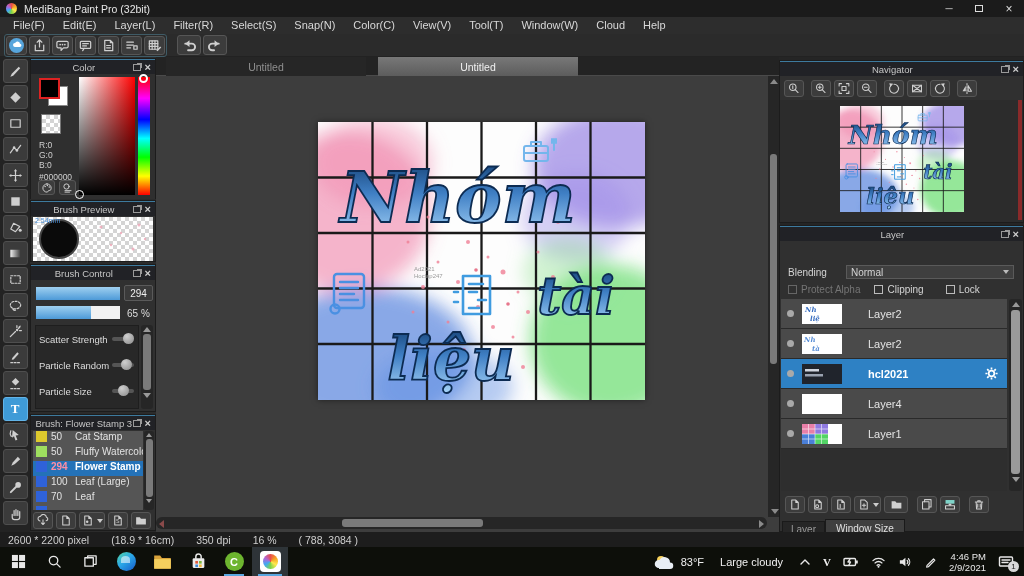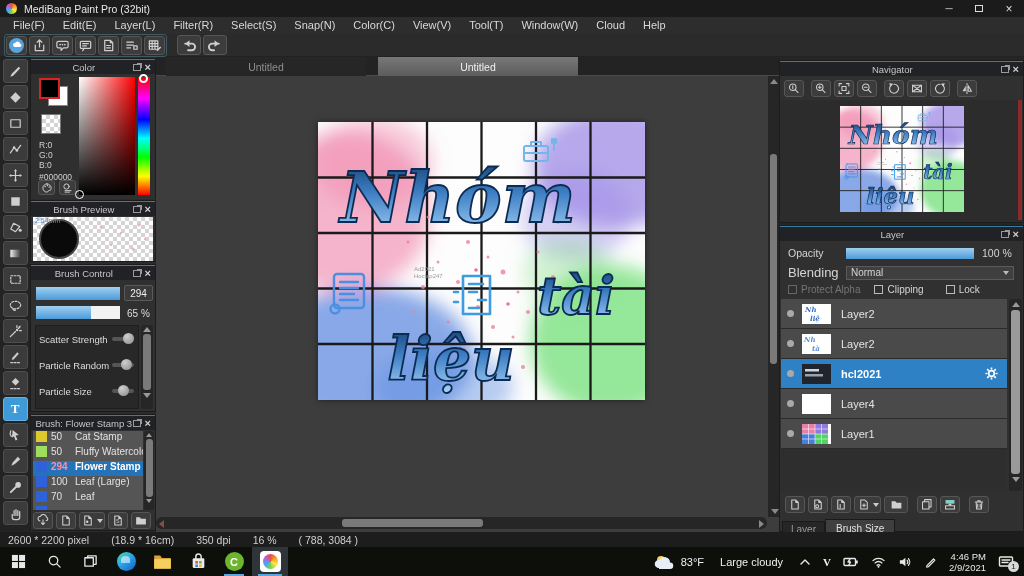--- a/index.html
+++ b/index.html
@@ -62,21 +62,21 @@
   #canvasarea{left:156px;top:57px;width:623px;height:475px;background:#3d3d3d}
   #tabbar{position:absolute;left:0;top:0;width:100%;height:19px;background:#232323;border-bottom:1px solid #4a4a4a;display:flex}
   .ctab{width:200px;height:19px;display:flex;align-items:center;justify-content:center;font-size:10.5px}
   .ctab.inactive{background:#262626;color:#8f8f8f}
   .ctab.active{background:linear-gradient(180deg,#787878,#5c5c5c);color:#f0f0f0}
 
   
   .lrow{display:flex;align-items:center;height:30px;background:#4a4a4a;border-bottom:1px solid #2a2a2a;padding-left:6px;color:#e4e4e4;font-size:11px}
   .lrow.sel{background:#2e81c4;color:#fff;font-weight:bold}
   .eyedot{width:7px;height:7px;border-radius:50%;background:#a9a9a9;margin-right:8px;flex:none}
-  .lthumb{width:29px;height:20px;margin-right:10px;flex:none;background:#fff;overflow:hidden}
+  .lthumb{width:40px;height:20px;margin-right:26px;flex:none;background:#fff;overflow:hidden}
 
   
   .nbtn{width:20px;height:17px;background:#3c3c3c;border:1px solid #565656;border-radius:3px;margin-right:3px;display:flex;align-items:center;justify-content:center}
 
   
   #statusbar{left:0;top:532px;width:1024px;height:15px;background:#1d1d1d;display:flex;align-items:center;color:#cfcfcf;font-size:10.5px}
   #statusbar span{margin-left:22px}
   #statusbar span:first-child{margin-left:8px}
 
   
@@ -641,27 +641,22 @@
     </div>
     <div class="abs" style="right:1px;top:39px;width:4px;height:120px;background:#8a2a2a"></div>
   </div>
 
   <div class="panel" style="top:168px;height:307px">
     <div class="phd">
       <span class="t">Layer</span>
       <span class="pop"></span>
       <span class="closex">×</span>
     </div>
-    <div class="abs" style="left:8px;top:21px;display:flex;align-items:center;width:230px">
-      <span style="width:58px;font-size:10.5px">Opacity</span>
-      <div class="bluebar" style="width:128px;height:11px"></div>
-      <span style="margin-left:8px;font-size:10.5px">100 %</span>
-    </div>
     <div class="abs" style="left:8px;top:39px;display:flex;align-items:center;width:230px">
-      <span style="width:58px;font-size:13px">Blending</span>
+      <span style="width:58px;font-size:10px">Blending</span>
       <div style="width:168px;height:14px;background:#3f3f3f;border:1px solid #5a5a5a;display:flex;align-items:center;padding:0 4px">
         <span style="flex:1;font-size:10px">Normal</span>
         <div class="arr" style="border-width:4px 3.5px 0 3.5px;border-color:#bbb transparent transparent transparent"></div>
       </div>
     </div>
     <div class="abs" style="left:8px;top:58px;display:flex;align-items:center;width:232px;font-size:10px">
       <span style="display:flex;align-items:center;color:#757575">
           <span style="width:9px;height:9px;border:1px solid #666;margin-right:4px"></span>
           <span>Protect Alpha</span>
         </span>
@@ -781,21 +776,21 @@
         </div>
       <div style="width:6px"></div>
       <div class="nbtn">
           <svg class="i" width="14" height="13" viewBox="0 0 16 16">
             <path class="s" d="M4.5 5h7L11 13.5H5Z M3.5 5h9 M6.5 5V3.5h3V5 M6.5 7.5v4 M9.5 7.5v4"></path>
           </svg>
         </div>
     </div>
     <div class="abs" style="left:2px;top:293px;display:flex;align-items:flex-end">
       <div style="background:#262626;border:1px solid #1a1a1a;border-bottom:none;padding:2px 8px;font-size:10px;color:#9a9a9a"><span>Layer</span></div>
-      <div style="background:#3f3f3f;border:1px solid #1a1a1a;border-bottom:none;padding:3px 10px;font-size:10px;color:#e0e0e0"><span>Brush Size</span></div>
+      <div style="background:#3f3f3f;border:1px solid #1a1a1a;border-bottom:none;padding:3px 10px;font-size:10px;color:#e0e0e0"><span>Window Size</span></div>
     </div>
   </div>
 </div>
 
 <div id="statusbar" class="abs">
   <span>2600 * 2200 pixel</span>
   <span>(18.9 * 16cm)</span>
   <span>350 dpi</span>
   <span>16 %</span>
   <span>( 788, 3084 )</span>

